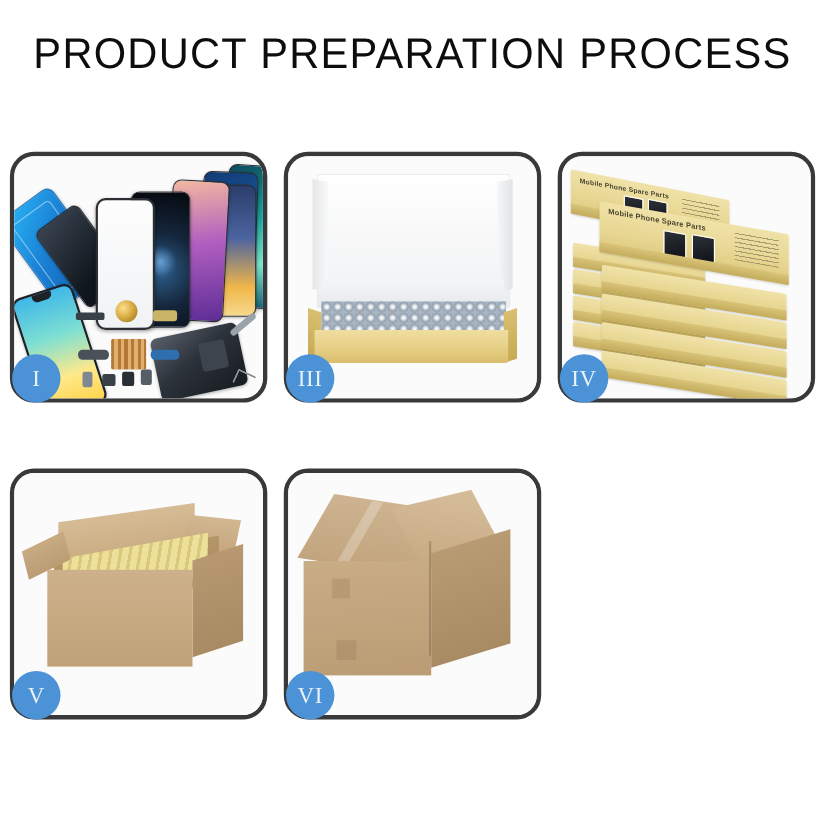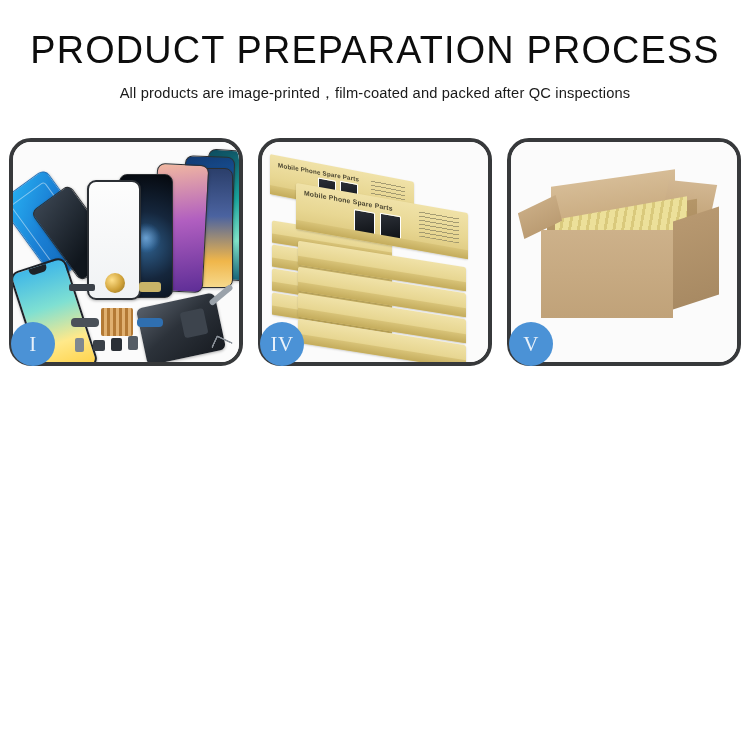--- a/index.html
+++ b/index.html
@@ -378,21 +378,20 @@
   .c6-seam {
     position:absolute; left:128px; top:62px; width:2px; height:104px;
     background: rgba(90,70,44,.3);
   }
 </style>
 </head>
 <body>
 
 <div id="header">
   <div id="page-title">PRODUCT PREPARATION PROCESS</div>
-  <div id="page-subtitle">All products are image-printed，film-coated and packed after QC inspections</div>
 </div>
 
 <div id="steps-grid">
 
   <div class="step-card">
     <div class="card-clip">
       <div class="scene">
         <div class="phone ph-blue-film"></div>
         <div class="phone ph-dark-diag"></div>
         <div class="phone ph-teal"></div>
@@ -414,20 +413,35 @@
         <div class="part part-sm3"></div>
         <div class="part part-sm4"></div>
         <div class="part part-tool"></div>
         <div class="part part-screws"></div>
       </div>
     </div>
     <div class="step-badge">I</div>
   </div>
 
 
+  <div class="step-card">
+    <div class="card-clip">
+      <div class="scene">
+        <div class="b3-lid"></div>
+        <div class="b3-lid-flapL"></div>
+        <div class="b3-lid-flapR"></div>
+        <div class="b3-innerfoam"></div>
+        <div class="b3-bubbles"></div>
+        <div class="b3-leftend"></div>
+        <div class="b3-rightend"></div>
+        <div class="b3-front"></div>
+      </div>
+    </div>
+    <div class="step-badge">III</div>
+  </div>
 
   <div class="step-card">
     <div class="card-clip">
       <div class="scene stack">
 
         <div class="kbox" style="left:10px; top:88px; width:120px; height:22px; transform:skewY(9deg);">
             <div class="kbox-side"></div>
           </div>
         <div class="kbox" style="left:10px; top:112px; width:120px; height:22px; transform:skewY(9deg);">
             <div class="kbox-side"></div>
@@ -481,14 +495,29 @@
         <div class="c5-inner"></div>
         <div class="c5-content"></div>
         <div class="c5-flap-left"></div>
         <div class="c5-right"></div>
         <div class="c5-body"></div>
       </div>
     </div>
     <div class="step-badge">V</div>
   </div>
 
+  <div class="step-card">
+    <div class="card-clip">
+      <div class="scene">
+        <div class="c6-top"></div>
+        <div class="c6-topR"></div>
+        <div class="c6-tape"></div>
+        <div class="c6-side"></div>
+        <div class="c6-front"></div>
+        <div class="c6-seam"></div>
+        <div class="c6-patch1"></div>
+        <div class="c6-patch2"></div>
+      </div>
+    </div>
+    <div class="step-badge">VI</div>
+  </div>
 
 </div>
 
 </body></html>

